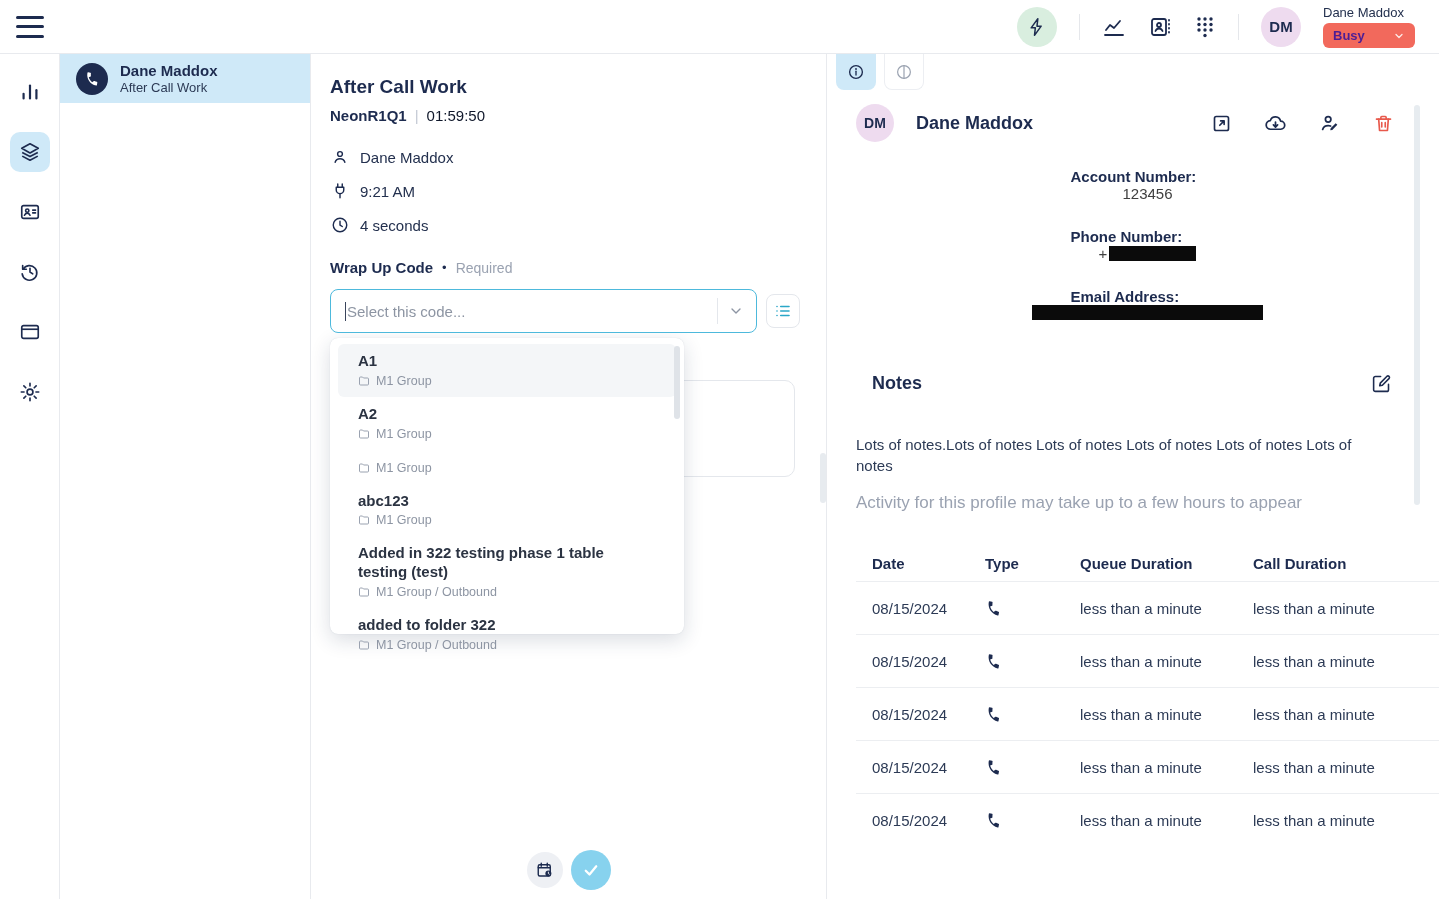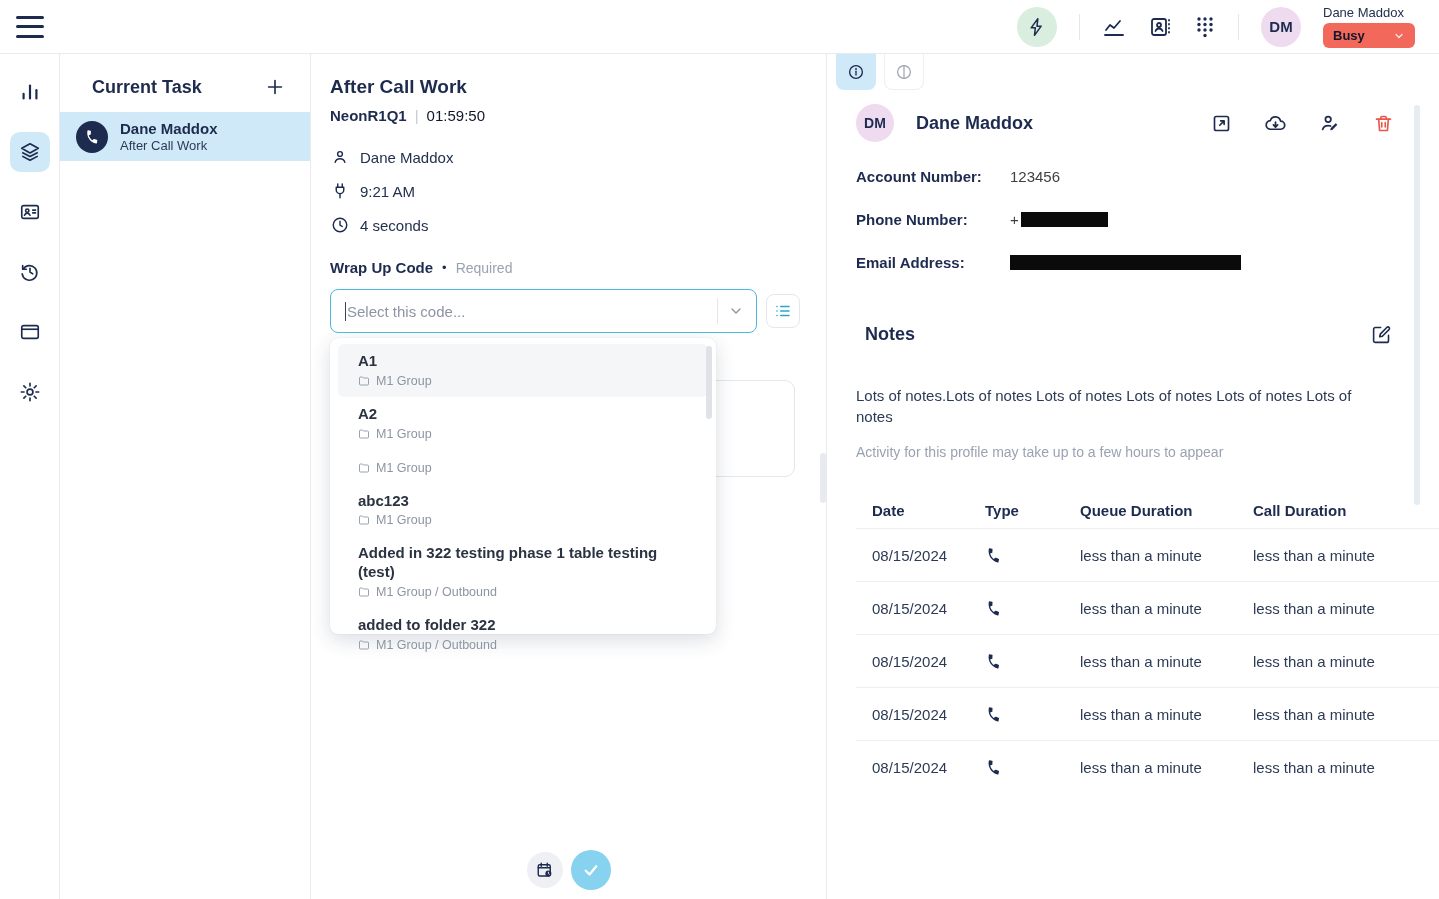--- a/index.html
+++ b/index.html
@@ -14,21 +14,21 @@
   .hamburger span { display:block; height:3px; border-radius:2px; background:#1d2b4f; }
   .tb-right { display:flex; align-items:center; gap:22px; }
   .tb-divider { width:1px; height:26px; background:#e5e7eb; }
   .circle-btn { width:40px; height:40px; border-radius:50%; display:flex; align-items:center; justify-content:center; }
   .circle-btn.green { background:#d9eedf; }
   .tb-icon { color:#1d2b4f; display:flex; align-items:center; justify-content:center; cursor:pointer; }
   .avatar { border-radius:50%; display:flex; align-items:center; justify-content:center; font-weight:bold; color:#1d2b4f; }
   .avatar.pink { background:#eedbef; }
   .tb-user { display:flex; flex-direction:column; align-items:flex-start; gap:3px; }
   .tb-user-name { font-size:13px; color:#23304e; }
-  .busy-badge { background:#f2695c; color:#0f172a; font-size:13px; font-weight:bold; border-radius:6px;
+  .busy-badge { background:#f2695c; color:#4c1d95; font-size:13px; font-weight:bold; border-radius:6px;
                 width:92px; height:25px; display:flex; align-items:center; justify-content:space-between; padding:0 10px; cursor:pointer; }
   .busy-badge svg { opacity:.85; }
 
   
   .rail { position:absolute; left:0; top:54px; width:60px; height:845px; border-right:1px solid #e8eaee;
           display:flex; flex-direction:column; align-items:center; padding-top:18px; gap:20px; background:#fff; z-index:10; }
   .rail-item { width:40px; height:40px; border-radius:10px; display:flex; align-items:center; justify-content:center; color:#1d2b4f; cursor:pointer; }
   .rail-item.active { background:#cfe9f8; }
 
   
@@ -59,21 +59,21 @@
                  display:flex; align-items:center; padding:0 12px 0 14px; cursor:text; }
   .caret { width:1px; height:19px; background:#39445c; margin-right:1px; }
   .select-placeholder { flex:1; font-size:15px; color:#8d95a3; }
   .select-sep { width:1px; height:26px; background:#e4e7ec; margin-right:10px; }
   .select-chevron { color:#8d95a3; display:flex; cursor:pointer; }
   .list-btn { width:34px; height:34px; border:1px solid #e4e7ec; border-radius:8px; background:#fff;
               display:flex; align-items:center; justify-content:center; color:#2ba7c8; cursor:pointer; }
 
   .ghost-textarea { position:absolute; left:19px; top:326px; width:465px; height:97px; border:1px solid #e4e7ec; border-radius:10px; background:#fff; z-index:1; }
 
-  .dropdown { position:absolute; left:19px; top:284px; width:386px; height:296px; background:#fff; border-radius:8px;
+  .dropdown { position:absolute; left:19px; top:284px; width:354px; height:296px; background:#fff; border-radius:8px;
               box-shadow:0 6px 20px rgba(23,43,77,.16), 0 0 1px rgba(23,43,77,.18); z-index:5; padding:6px 0; }
   .dd-scroll { position:absolute; right:4px; top:8px; width:6px; height:73px; border-radius:3px; background:#dfe3e8; }
   .dd-item { padding:8px 20px 9px 20px; margin:0 8px; border-radius:6px; cursor:pointer; }
   .dd-item.hover { background:#f4f6f8; }
   .dd-code { font-size:15px; font-weight:600; color:#2b3342; line-height:1.25; }
   .dd-group { display:flex; align-items:center; gap:6px; margin-top:3px; color:#8d95a3; font-size:12.5px; }
   .dd-group .ico { display:flex; color:#9aa2b0; }
 
   .center-scrollbar { position:absolute; left:509px; top:399px; width:6px; height:50px; border-radius:3px; background:#e7ebef; }
 
@@ -88,34 +88,34 @@
   .tab.active { background:#cfe9f8; color:#1d2b4f; }
   .tab.inactive { background:#fff; border:1px solid #eceef2; border-top:none; color:#9aa2b0; }
 
   .profile-header { display:flex; align-items:center; margin-top:14px; }
   .profile-avatar { width:38px; height:38px; font-size:14px; }
   .profile-name { font-size:18px; font-weight:bold; color:#1d2b4f; margin-left:22px; flex:1; }
   .profile-actions { display:flex; align-items:center; gap:32px; margin-right:45px; color:#1d2b4f; }
   .profile-actions .act { cursor:pointer; display:flex; }
   .act.danger { color:#e8594c; }
 
-  .field-row { display:flex; align-items:center; margin-top:26px; }
+  .field-row { display:flex; align-items:center; margin-top:26px;flex-direction:column; }
   .field-label { width:154px; font-size:15px; font-weight:bold; color:#1d2b4f; }
   .field-value { font-size:15px; color:#404040; display:flex; align-items:center; }
   .redact { background:#0b0b0b; height:15px; display:inline-block; }
   .redact.email { width:231px; }
   .redact.phone { width:87px; margin-left:2px; }
 
-  .section-head { display:flex; align-items:center; justify-content:space-between; margin:53px 47px 0 9px; }
+  .section-head { display:flex; align-items:center; justify-content:space-between; margin:53px 47px 0 16px; }
   .section-title { font-size:18px; font-weight:bold; color:#1d2b4f; }
   .edit-btn { color:#1d2b4f; cursor:pointer; display:flex; }
   .notes-text { margin-top:40px; font-size:15px; color:#2c3a55; padding-right:60px; line-height:1.4; }
 
   .activity-title { margin-top:72px; }
-  .activity-sub { margin-top:17px; font-size:14px; color:#9aa2b1; }
+  .activity-sub { margin-top:17px; font-size:17px; color:#9aa2b1; }
 
   .table { margin-top:32px; }
   .trow { display:grid; grid-template-columns:113px 95px 173px 1fr; align-items:center; padding-left:16px; }
   .trow.head { font-weight:bold; color:#1d2b4f; font-size:15px; height:36px; }
   .trow.body { height:53px; font-size:15px; color:#2c3a55; border-top:1px solid #eceef1; }
   .trow .ph { color:#1d2b4f; display:flex; }
 
   .right-scrollbar { position:absolute; left:587px; top:51px; width:6px; height:400px; border-radius:3px; background:#e7ecf0; }
 </style>
 </head>
@@ -218,28 +218,20 @@
     </div>
     <div class="rail-item">
       <svg width="22" height="22" viewBox="0 0 24 24" fill="none" stroke="currentColor" stroke-width="1.8" stroke-linecap="round" stroke-linejoin="round">
           <circle cx="12" cy="12" r="3.2"></circle>
           <path d="M12 2.5v3M12 18.5v3M21.5 12h-3M5.5 12h-3M18.7 5.3l-2.1 2.1M7.4 16.6l-2.1 2.1M18.7 18.7l-2.1-2.1M7.4 7.4L5.3 5.3"></path>
         </svg>
     </div>
   </div>
 
   <div class="task-panel">
-    <div class="task-header">
-      <span class="task-title">Current Task</span>
-      <span class="plus-btn">
-        <svg width="22" height="22" viewBox="0 0 24 24" fill="none" stroke="currentColor" stroke-width="1.8" stroke-linecap="round">
-            <path d="M12 5v14M5 12h14"></path>
-          </svg>
-      </span>
-    </div>
     <div class="task-item">
       <div class="task-avatar">
         <svg width="16" height="16" viewBox="0 0 24 24" fill="currentColor">
             <path d="M6.8 10.3c1.4 2.8 3.6 5 6.4 6.4l2.1-2.1c.3-.3.7-.4 1-.2 1.1.4 2.3.6 3.5.6.6 0 1 .4 1 1v3.4c0 .6-.4 1-1 1C10.9 20.4 3.6 13.1 3.6 4.2c0-.6.4-1 1-1H8c.6 0 1 .4 1 1 0 1.2.2 2.4.6 3.5.1.3 0 .7-.2 1l-2.6 1.6z" transform="rotate(10 12 12)"></path>
           </svg>
       </div>
       <div>
         <div class="task-name">Dane Maddox</div>
         <div class="task-type">After Call Work</div>
       </div>

